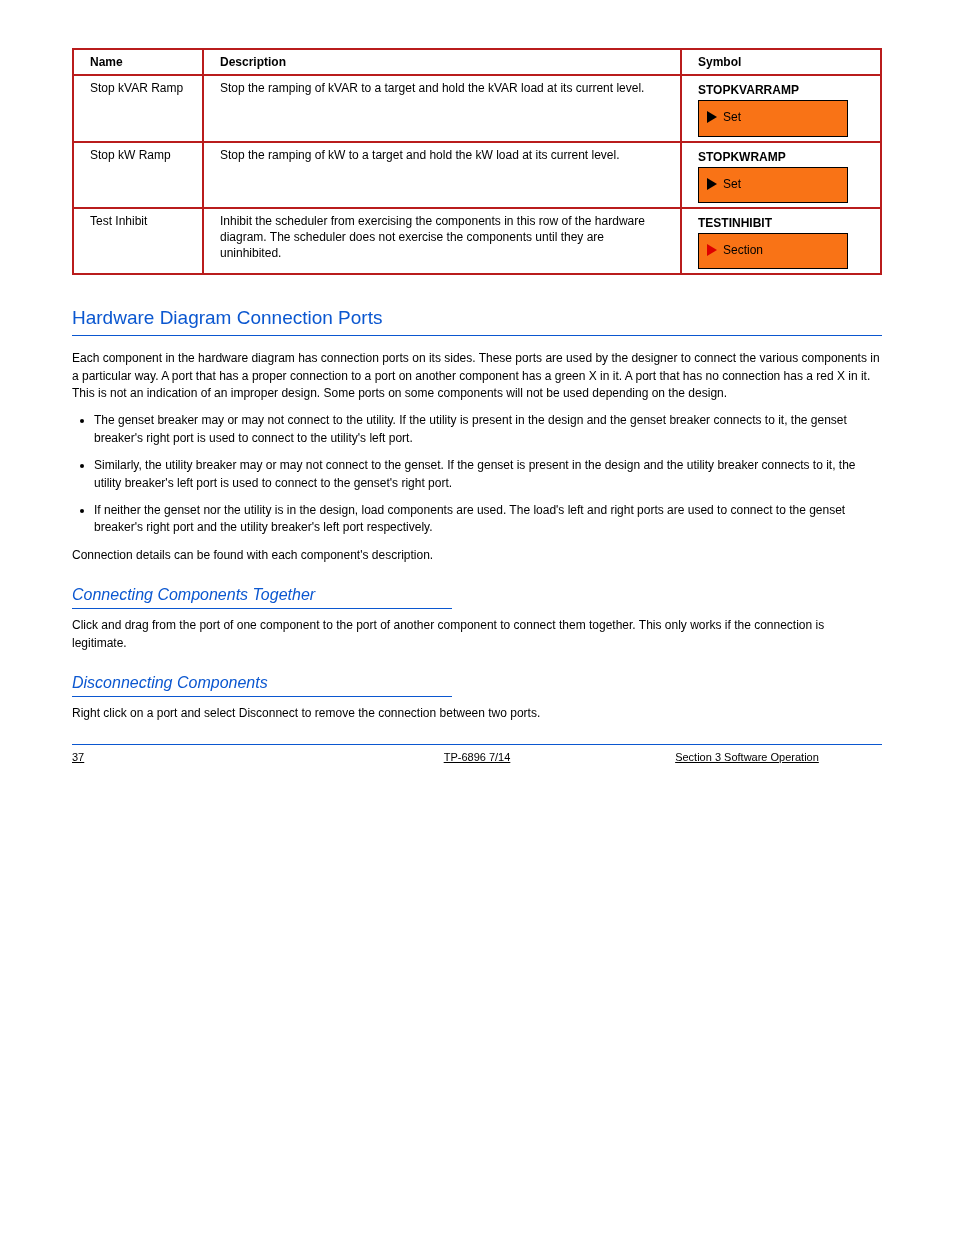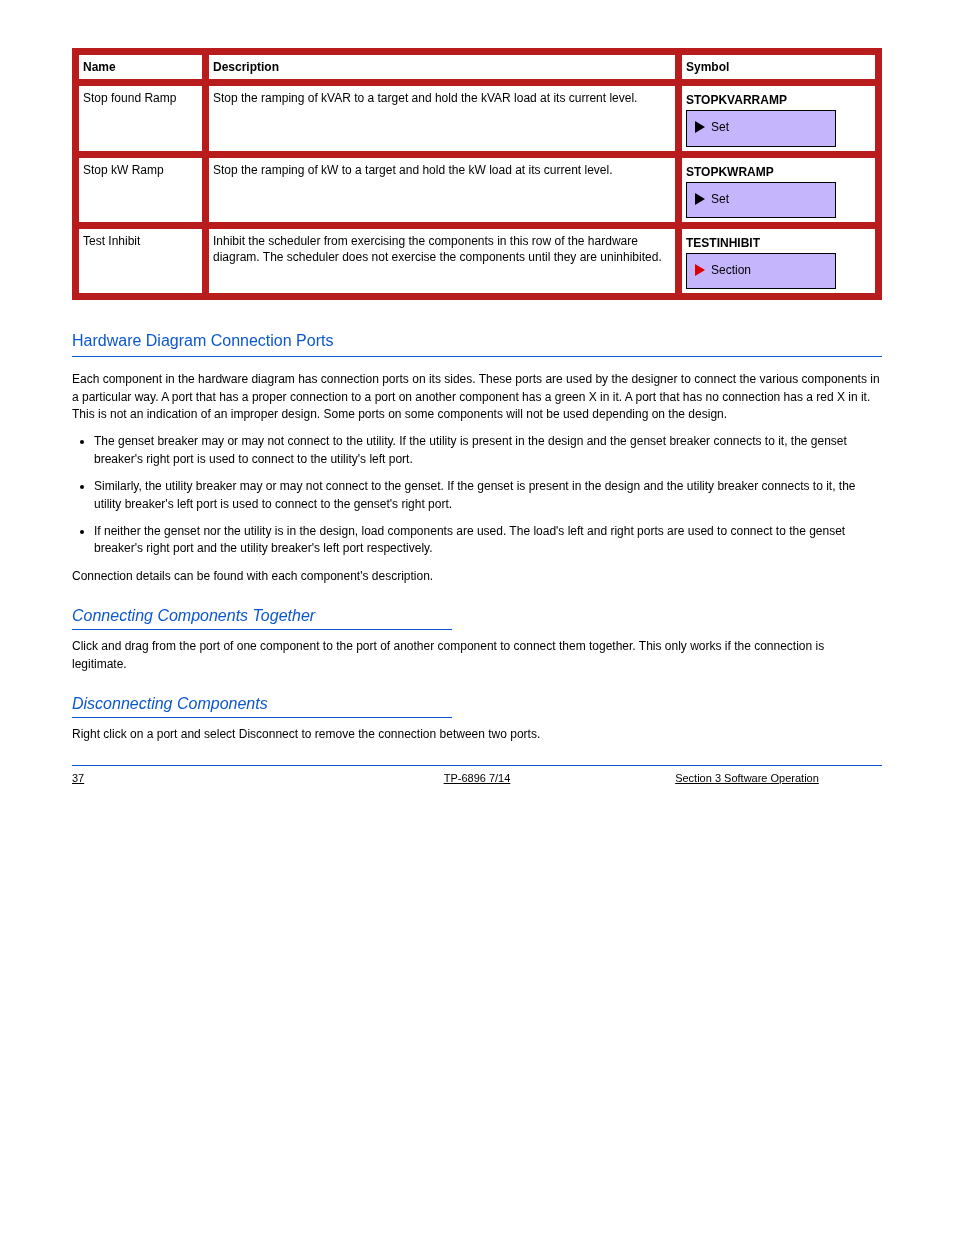--- a/index.html
+++ b/index.html
@@ -10,43 +10,43 @@
     color: #000;
     background: #fff;
     width: 954px;
   }
   table.main {
     width: 100%;
     border-collapse: collapse;
     table-layout: fixed;
   }
   table.main td, table.main th {
-    border: 7px solid #b91c1c;
+    border: 2px solid #b91c1c;
     vertical-align: top;
-    padding: 4px 4px;
+    padding: 4px 16px;
     font-size: 12px;
     line-height: 1.35;
   }
   table.main th {
     font-weight: bold;
     text-align: left;
   }
   .col-name { width: 130px; }
   .col-desc { width: auto; }
   .col-symbol { width: 200px; }
 
   .sym-block {
     margin-top: 2px;
   }
   .sym-title {
     font-weight: bold;
     font-size: 12px;
   }
   .sym-box {
-    background: #c4b5fd;
+    background: #f97316;
     border: 1px solid #000;
     margin-top: 2px;
     padding: 8px 8px 10px 8px;
     width: 150px;
     display: flex;
     align-items: center;
     gap: 6px;
     font-size: 12px;
   }
   .sym-box.wide { width: 170px; }
@@ -54,21 +54,21 @@
     width: 0;
     height: 0;
     border-top: 6px solid transparent;
     border-bottom: 6px solid transparent;
     border-left: 10px solid #000;
   }
   .tri.red { border-left-color: #d00; }
 
   h2.section {
     color: #0b57d0;
-    font-size: 16px;
+    font-size: 19px;
     font-weight: normal;
     margin: 32px 0 6px 0;
   }
   .hr-blue {
     border: none;
     border-bottom: 1px solid #0b57d0;
     margin: 0 0 14px 0;
     width: 100%;
   }
   p, ul {
@@ -118,21 +118,21 @@
   </colgroup>
   <thead>
     <tr>
       <th>Name</th>
       <th>Description</th>
       <th>Symbol</th>
     </tr>
   </thead>
   <tbody id="tbody">
       <tr>
-        <td>Stop found Ramp</td>
+        <td>Stop kVAR Ramp</td>
         <td>Stop the ramping of kVAR to a target and hold the kVAR load at its current level.</td>
         <td>
           <div class="sym-block">
             <div class="sym-title">STOPKVARRAMP</div>
             <div class="sym-box">
               <div class="tri"></div>
               <span>Set</span>
             </div>
           </div>
         </td>

